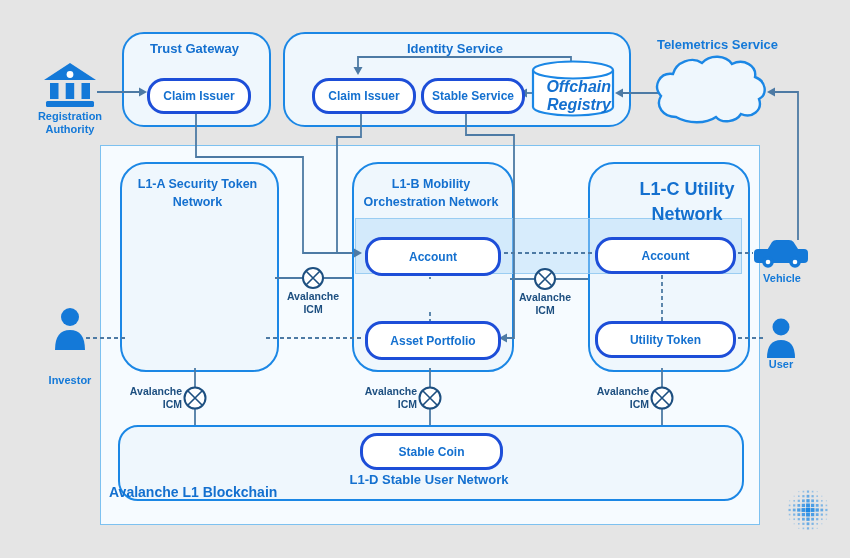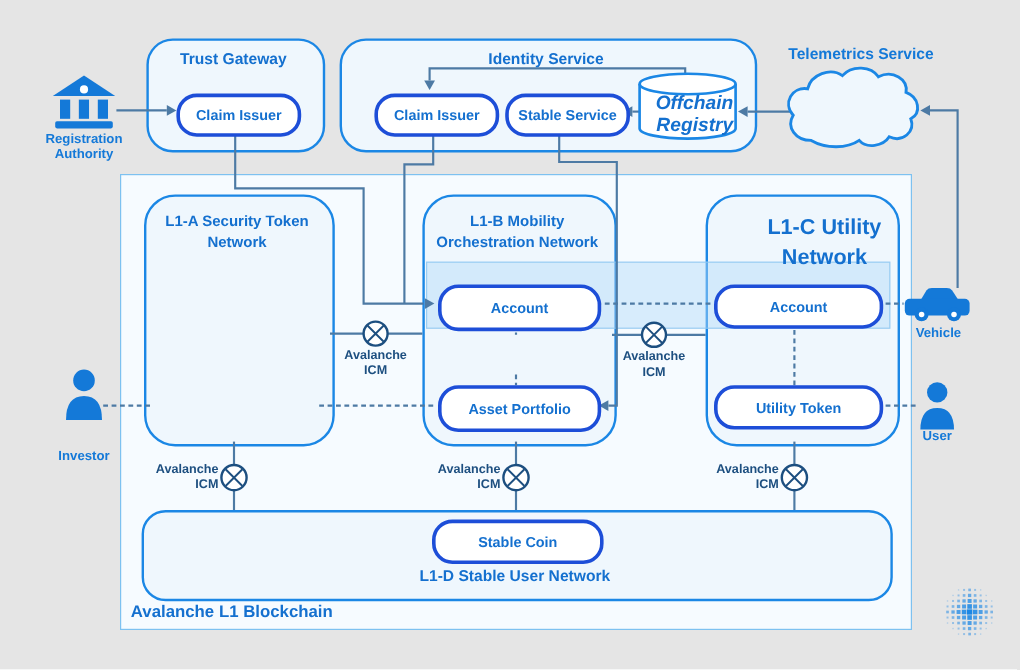--- a/index.html
+++ b/index.html
@@ -253,14 +253,14 @@
   </div>
   <div class="icm-label right" style="left:345px;top:385px;width:72px;">
     <div>Avalanche</div>
     <div>ICM</div>
   </div>
   <div class="icm-label right" style="left:577px;top:385px;width:72px;">
     <div>Avalanche</div>
     <div>ICM</div>
   </div>
 
-  <div class="big-label" style="left:109px;top:501px;">Avalanche L1 Blockchain</div>
+  <div class="big-label" style="left:109px;top:484px;">Avalanche L1 Blockchain</div>
 </div>
 
 </body></html>

